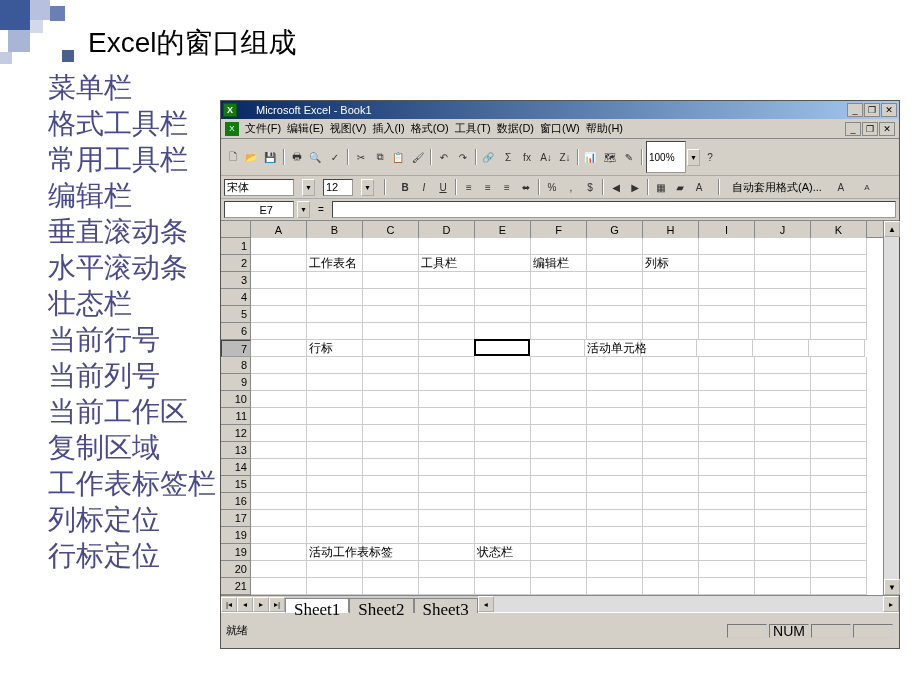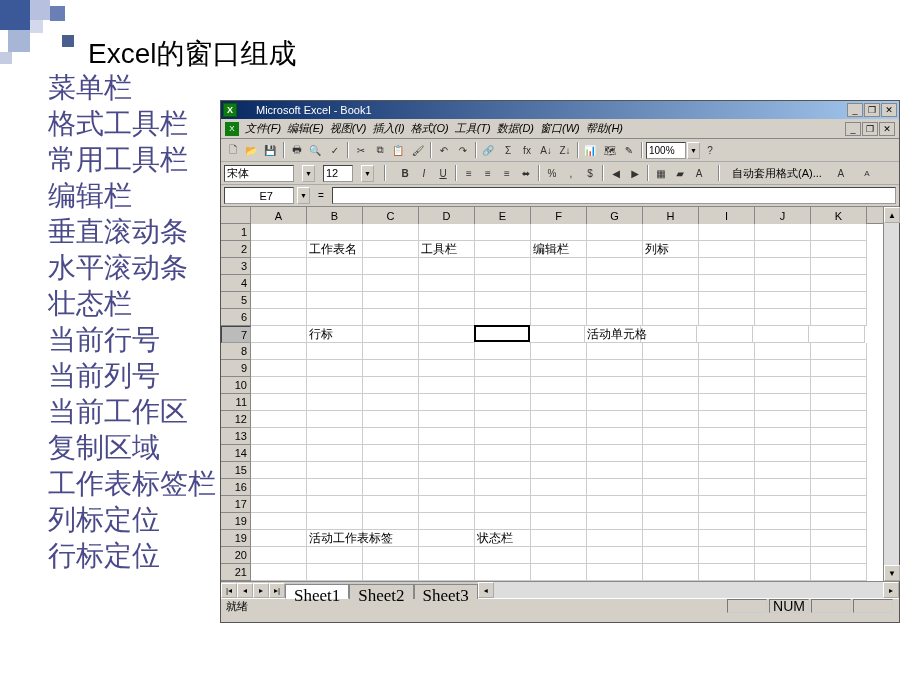--- a/index.html
+++ b/index.html
@@ -9,21 +9,21 @@
 .deco { position: absolute; top: 0; left: 0; }
 .deco div { position: absolute; background: #8b9dc3; }
 .d1 { width: 30px; height: 30px; left: 0; top: 0; background: #3b5998 !important; }
 .d2 { width: 20px; height: 20px; left: 30px; top: 0; background: #b7c0de !important; }
 .d3 { width: 15px; height: 15px; left: 50px; top: 6px; background: #6a7fb5 !important; }
 .d4 { width: 22px; height: 22px; left: 8px; top: 30px; background: #a7b5d6 !important; }
 .d5 { width: 13px; height: 13px; left: 30px; top: 20px; background: #d3d9ea !important; }
 .d6 { width: 12px; height: 12px; left: 0px; top: 52px; background: #c3cce0 !important; }
 
 
-.heading-row { position: absolute; left: 62px; top: 35px; display: flex; align-items: flex-start; }
+.heading-row { position: absolute; left: 62px; top: 24px; display: flex; align-items: flex-end; }
 .bullet { width: 12px; height: 12px; background: #4a5f8e; margin-right: 14px; }
 .heading { font-size: 28px; color: #000; font-family: "SimSun", sans-serif; }
 .terms { position: absolute; left: 48px; top: 70px; }
 .terms div { font-size: 28px; color: #4a4a8a; line-height: 36px; font-family: "SimSun", serif; }
 
 
 .excel { position: absolute; left: 220px; top: 100px; width: 680px; border: 1px solid #555; background: #d4d0c8; font-family: "MS Sans Serif", "SimSun", sans-serif; font-size: 11px; }
 
 .titlebar { background: linear-gradient(to right, #082863, #a6caf0); height: 18px; display: flex; align-items: center; color: #fff; padding: 0 2px; }
 .titlebar .xicon { width: 14px; height: 14px; background: #107c10; color: #fff; display: flex; align-items: center; justify-content: center; font-size: 9px; font-weight: bold; margin-right: 3px; border: 1px solid #0a5a0a; }
@@ -32,21 +32,21 @@
 .winbtn { width: 16px; height: 14px; background: #d4d0c8; border: 1px solid #888; display: flex; align-items: center; justify-content: center; font-size: 9px; font-family: sans-serif; color: #000; }
 
 .menubar { background: #d4d0c8; padding: 2px 4px; display: flex; align-items: center; gap: 6px; border-bottom: 1px solid #888; }
 .menubar .xicon2 { width: 14px; height: 14px; background: #107c10; color: #fff; display: flex; align-items: center; justify-content: center; font-size: 8px; }
 .menubar span { font-size: 11px; cursor: default; }
 .menubar .spacer { flex: 1; }
 
 .toolbar { background: #d4d0c8; padding: 2px 3px; display: flex; gap: 1px; border-bottom: 1px solid #aaa; align-items: center; flex-wrap: nowrap; overflow: hidden; }
 .tbtn { width: 18px; height: 18px; border: 1px solid #d4d0c8; display: flex; align-items: center; justify-content: center; font-size: 10px; color: #333; background: #d4d0c8; }
 .tsep { width: 2px; height: 16px; border-left: 1px solid #888; border-right: 1px solid #fff; margin: 0 2px; }
-.zoom { width: 40px; height: 17px; background: #fff; border: 1px inset #999; font-size: 10px; padding: 0 2px; display: flex; align-items: center; }
+.zoom { width: 40px; height: 32px; background: #fff; border: 1px inset #999; font-size: 10px; padding: 0 2px; display: flex; align-items: center; }
 
 .toolbar2 { background: #d4d0c8; padding: 2px 3px; display: flex; gap: 8px; border-bottom: 1px solid #aaa; align-items: center; overflow: hidden; }
 .fontbox { width: 70px; height: 17px; background: #fff; border: 1px inset #999; font-size: 11px; padding: 0 2px; display: flex; align-items: center; }
 .sizebox { width: 30px; height: 17px; background: #fff; border: 1px inset #999; font-size: 11px; padding: 0 2px; display: flex; align-items: center; }
 .dropdown-arrow { width: 13px; height: 17px; background: #d4d0c8; border: 1px outset #fff; display: flex; align-items: center; justify-content: center; font-size: 7px; }
 .autoformat { font-size: 11px; padding: 0 2px; }
 
 .formulabar { background: #d4d0c8; padding: 2px 3px; display: flex; gap: 3px; border-bottom: 1px solid #888; align-items: center; }
 .namebox { width: 70px; height: 17px; background: #fff; border: 1px inset #999; font-size: 11px; padding: 0 20px; display: flex; align-items: center; justify-content: flex-end; }
 .fx { width: 16px; height: 16px; display: flex; align-items: center; justify-content: center; font-size: 10px; }
@@ -72,21 +72,21 @@
 
 .bottombar { display: flex; background: #d4d0c8; height: 17px; border-top: 1px solid #888; align-items: center; }
 .tab-nav { display: flex; }
 .tab-nav .sbtn { width: 16px; height: 15px; }
 .sheet-tabs { display: flex; background: #ccc; height: 17px; align-items: flex-end; }
 .sheet-tab { padding: 1px 8px 0 8px; font-size: 17px; background: #d4d0c8; border: 1px solid #888; border-bottom: none; height: 15px; font-family: "SimSun", serif; }
 .sheet-tab.active { background: #fff; border-bottom: 1px solid #fff; }
 .hscroll { flex: 1; display: flex; background: #ddd; }
 .hscroll .strack-h { flex: 1; }
 
-.statusbar { background: #d4d0c8; height: 24px; border-top: 1px solid #fff; display: flex; padding: 0 5px; font-size: 11px; }
+.statusbar { background: #d4d0c8; height: 36px; border-top: 1px solid #fff; display: flex; align-items: center; padding: 0 5px; font-size: 11px; }
 .statusbar .stext { flex: 1; }
 .statusbar .sind { width: 40px; border: 1px inset #ccc; text-align: center; height: 14px; font-size: 14px; margin: 0 1px; display: flex; align-items: center; justify-content: center; }
 </style>
 </head>
 <body>
 
 <div class="deco">
   <div class="d1"></div>
     <div class="d2"></div>
     <div class="d3"></div>
@@ -124,21 +124,21 @@
     <div class="ttext">Microsoft Excel - Book1</div>
     <div class="winbtns">
       <div class="winbtn">_</div>
       <div class="winbtn">❐</div>
       <div class="winbtn">✕</div>
     </div>
   </div>
 
   <div class="menubar">
     <div class="xicon2">X</div>
-    <span id="menus" style="display: flex; gap: 6px; font-style: italic;">
+    <span id="menus" style="display: flex; gap: 6px;">
         <span>文件(F)</span>
         <span>编辑(E)</span>
         <span>视图(V)</span>
         <span>插入(I)</span>
         <span>格式(O)</span>
         <span>工具(T)</span>
         <span>数据(D)</span>
         <span>窗口(W)</span>
         <span>帮助(H)</span>
       </span>

